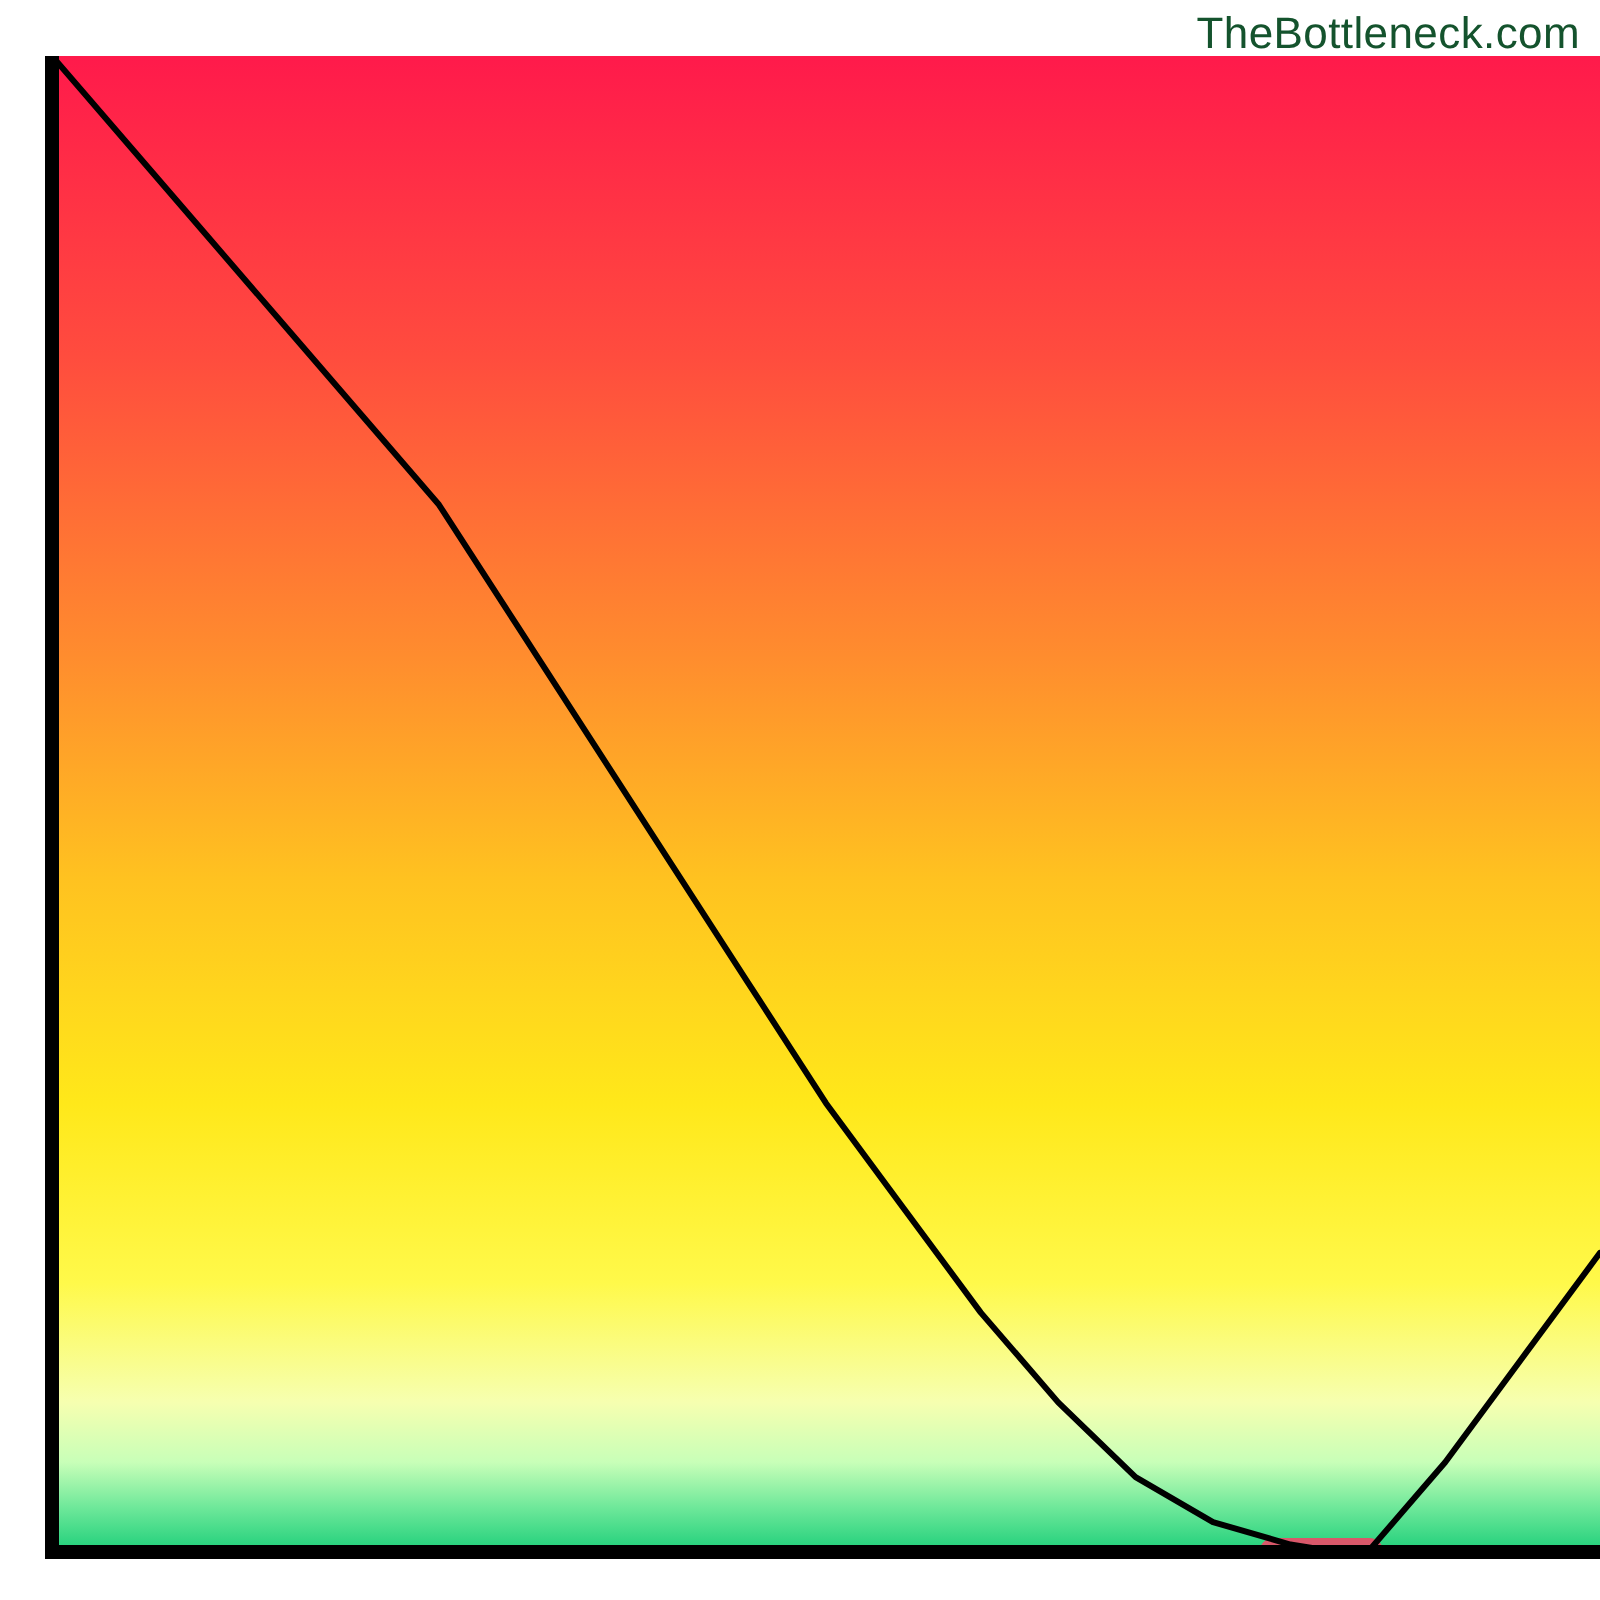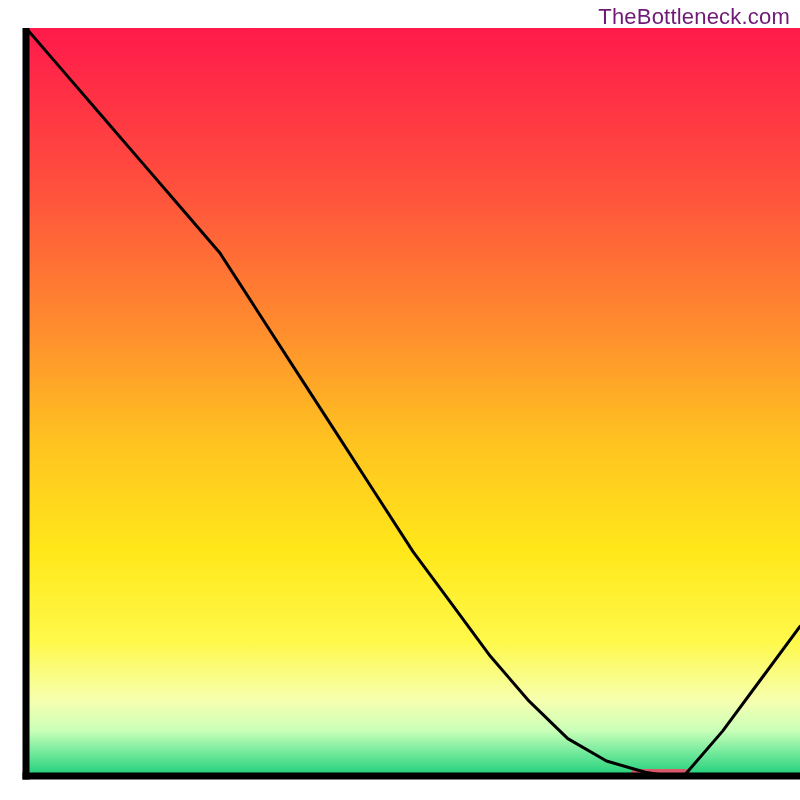--- a/index.html
+++ b/index.html
@@ -13,21 +13,21 @@
   .container {
     position: relative;
     width: 800px;
     height: 800px;
   }
   .watermark {
     position: absolute;
     top: 4px;
     right: 10px;
     font-size: 22px;
-    color: #701a75;
+    color: #14532d;
     font-weight: 500;
     letter-spacing: 0.2px;
   }
   svg {
     display: block;
   }
 </style>
 </head>
 <body>
 

